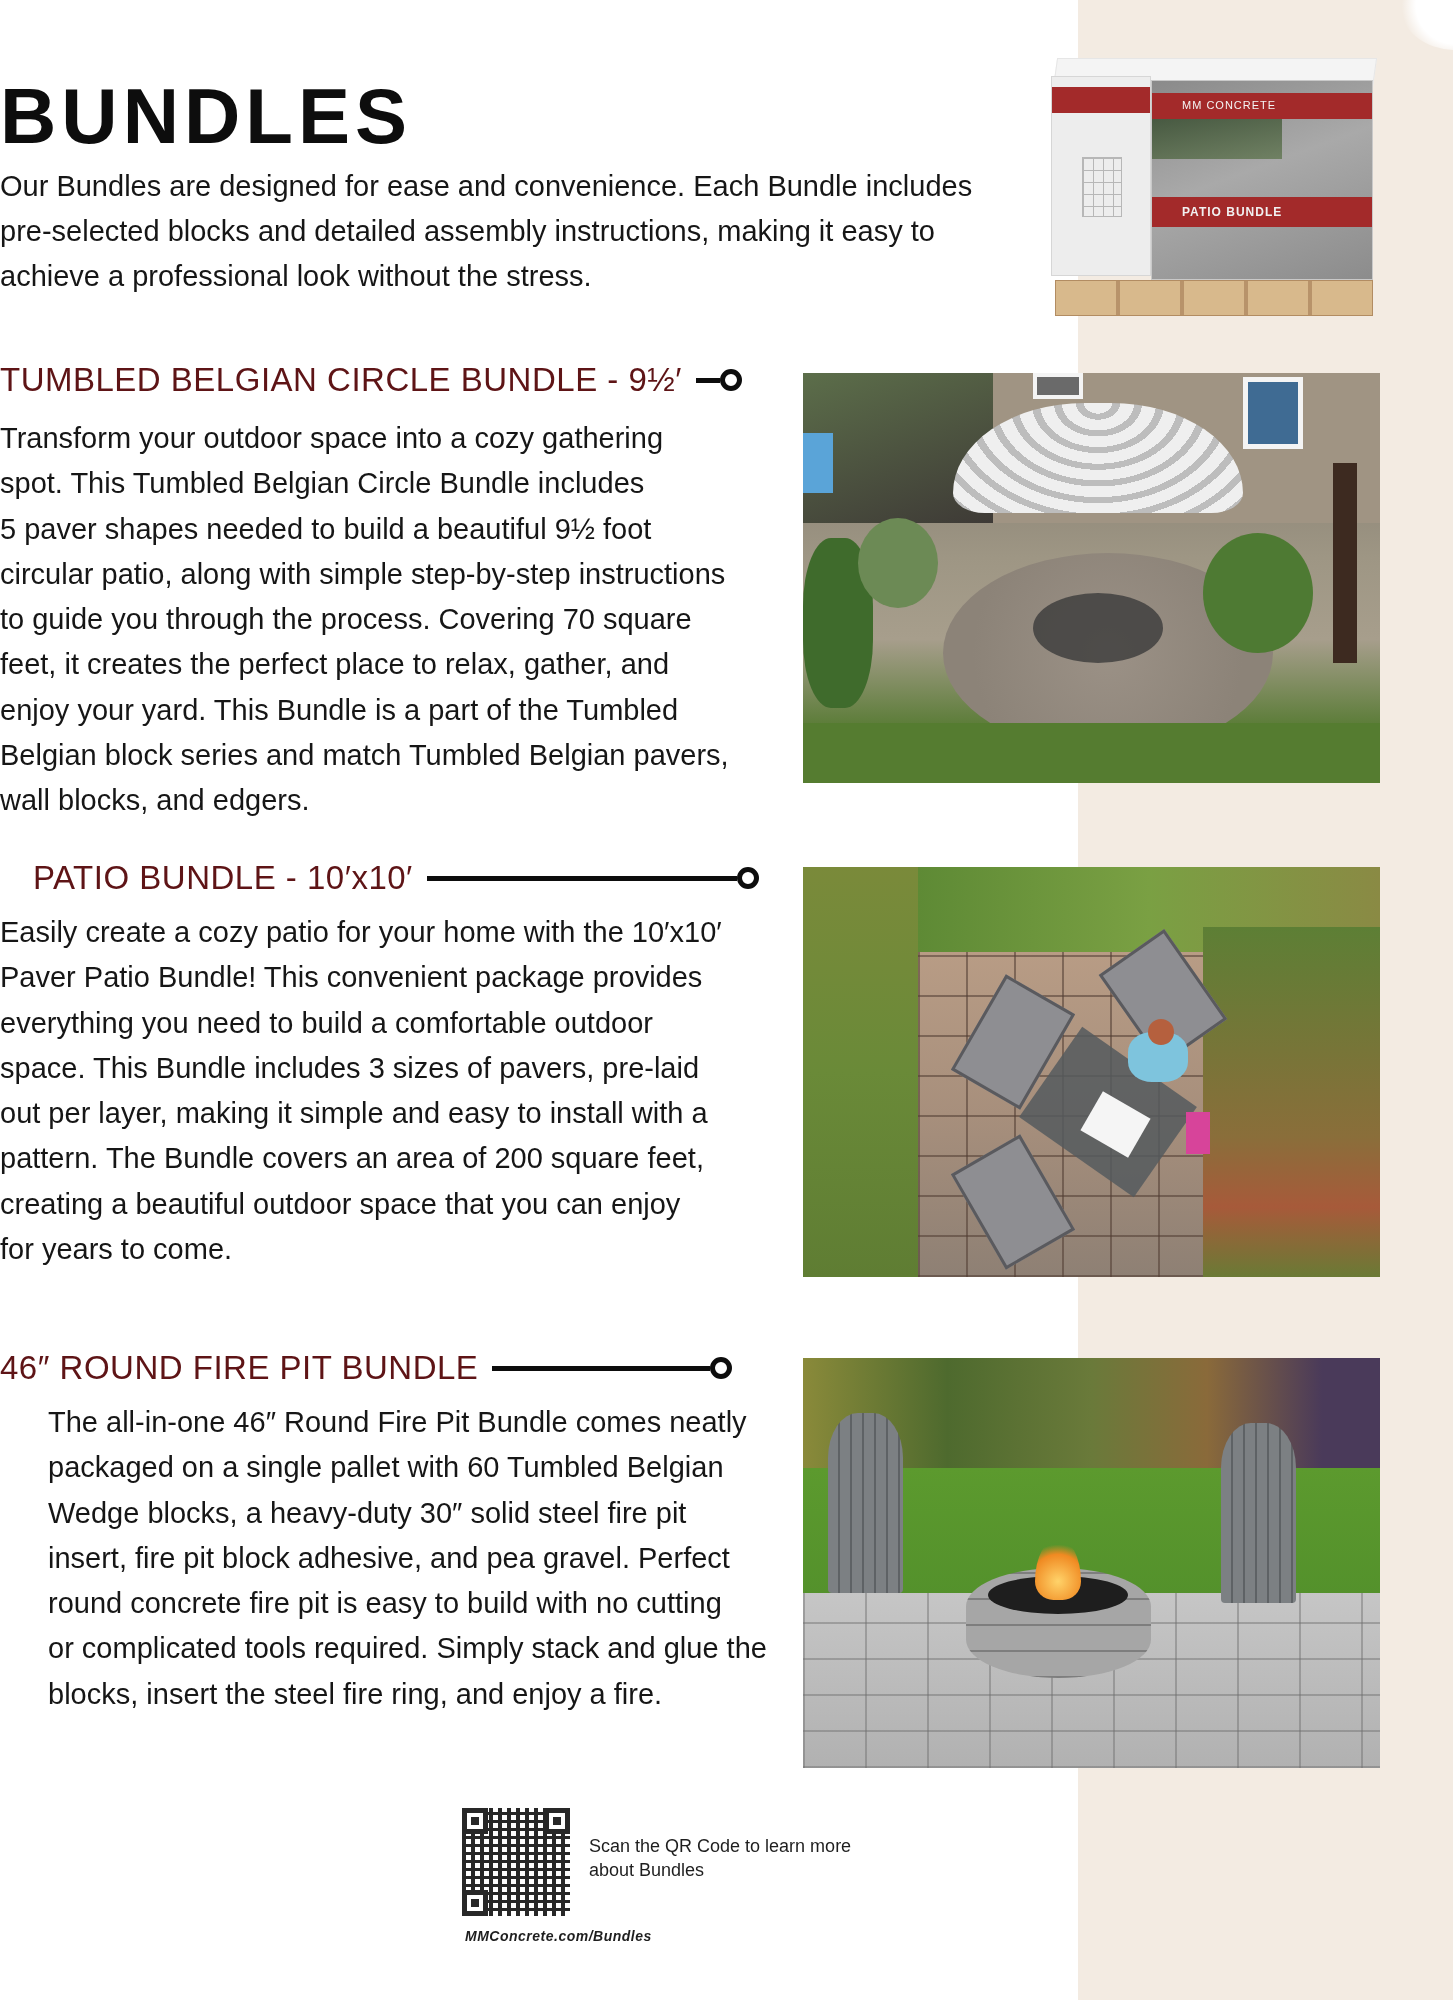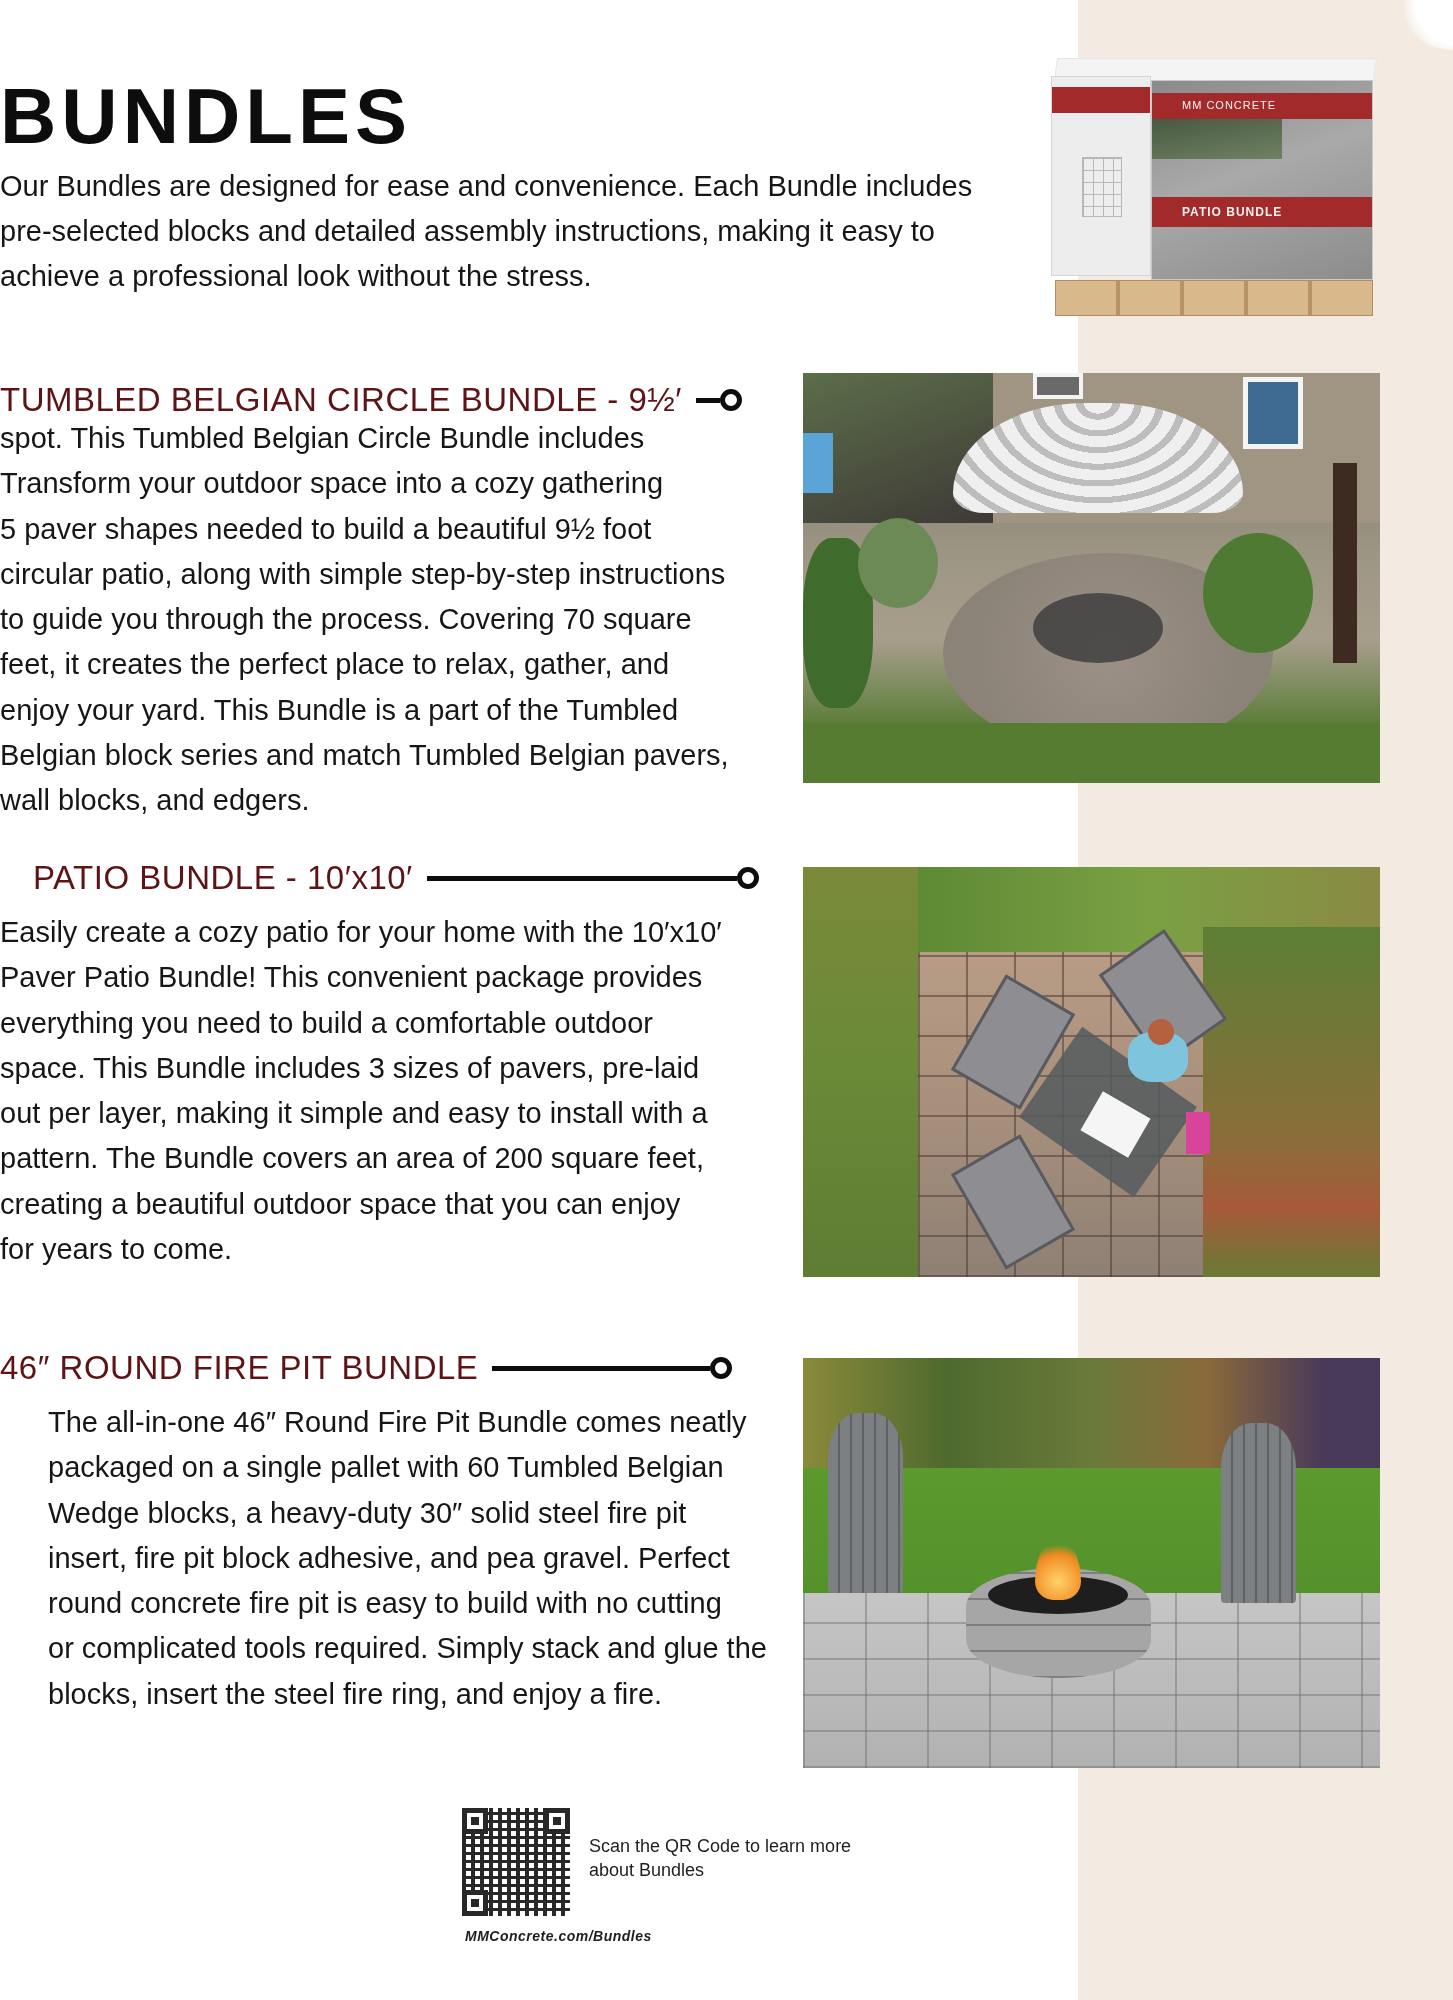--- a/index.html
+++ b/index.html
@@ -201,30 +201,30 @@
   <div class="front">
     <div class="top-band"></div>
     <div class="brand">MM CONCRETE</div>
     <div class="plants"></div>
     <div class="mid-band"></div>
     <div class="bundle-label">PATIO BUNDLE</div>
   </div>
   <div class="skid"></div>
 </div>
 
-<div class="section-heading" style="top:380px;">
+<div class="section-heading" style="top:360px;">
   <span>TUMBLED BELGIAN CIRCLE BUNDLE - 9½′</span>
   <span class="connector">
     <span class="line" style="width:24px;"></span>
     <span class="node"></span>
   </span>
 </div>
 <div class="section-body" style="top:416px;">
+  <span>Transform your outdoor space into a cozy gathering</span>
   <span>spot. This Tumbled Belgian Circle Bundle includes</span>
-  <span>Transform your outdoor space into a cozy gathering</span>
   <span>5 paver shapes needed to build a beautiful 9½ foot</span>
   <span>circular patio, along with simple step-by-step instructions</span>
   <span>to guide you through the process. Covering 70 square</span>
   <span>feet, it creates the perfect place to relax, gather, and</span>
   <span>enjoy your yard. This Bundle is a part of the Tumbled</span>
   <span>Belgian block series and match Tumbled Belgian pavers,</span>
   <span>wall blocks, and edgers.</span>
 </div>
 <div class="photo photo-circle" title="Circular paver patio with umbrella table set">
   <div class="house"></div>

